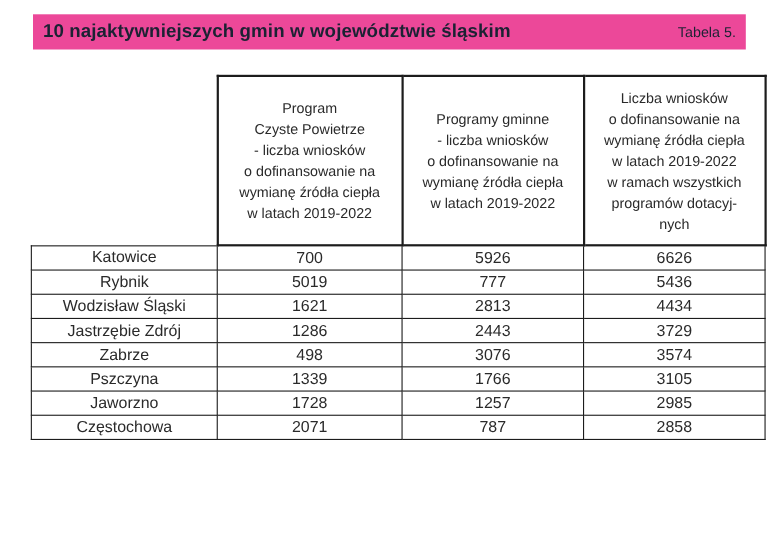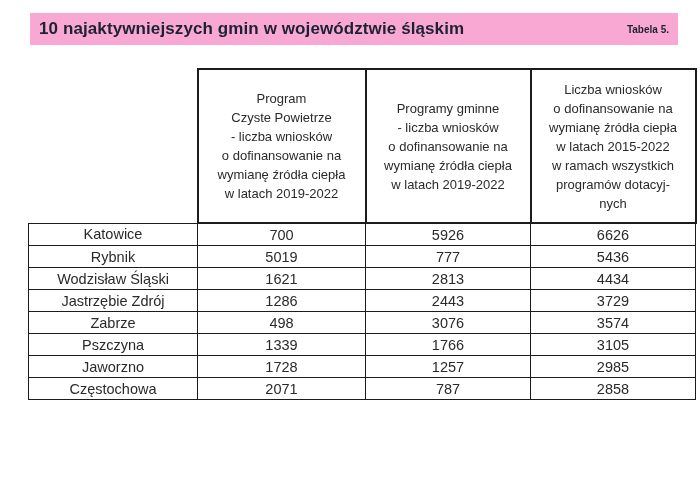--- a/index.html
+++ b/index.html
@@ -14,37 +14,37 @@
     height: 499px;
     background: #ffffff;
     overflow: hidden;
   }
   .title-bar {
     position: absolute;
     left: 30px;
     top: 13px;
     width: 648px;
     height: 32px;
-    background: #f9a8d4;
+    background: #ec4899;
     display: flex;
     align-items: center;
     justify-content: space-between;
     box-sizing: border-box;
     padding: 0 9px;
   }
   .page-title {
     font-size: 17px;
     font-weight: bold;
     color: #1b2233;
     letter-spacing: 0.1px;
     white-space: nowrap;
   }
   .table-label {
-    font-size: 10px;
-    font-weight: bold;
+    font-size: 13px;
+    font-weight: normal;
     color: #1b2233;
     white-space: nowrap;
   }
   table.data-table {
     position: absolute;
     left: 28px;
     top: 68px;
     width: 667px;
     border-collapse: collapse;
     table-layout: fixed;
@@ -111,21 +111,21 @@
 wymianę źródła ciepła
 w latach 2019-2022</th>
         <th>Programy gminne
 - liczba wniosków
 o dofinansowanie na
 wymianę źródła ciepła
 w latach 2019-2022</th>
         <th>Liczba wniosków
 o dofinansowanie na
 wymianę źródła ciepła
-w latach 2015-2022
+w latach 2019-2022
 w ramach wszystkich
 programów dotacyj-
 nych</th>
       </tr>
     </thead>
     <tbody>
       <tr>
         <td>Katowice</td>
         <td>700</td>
         <td>5926</td>

